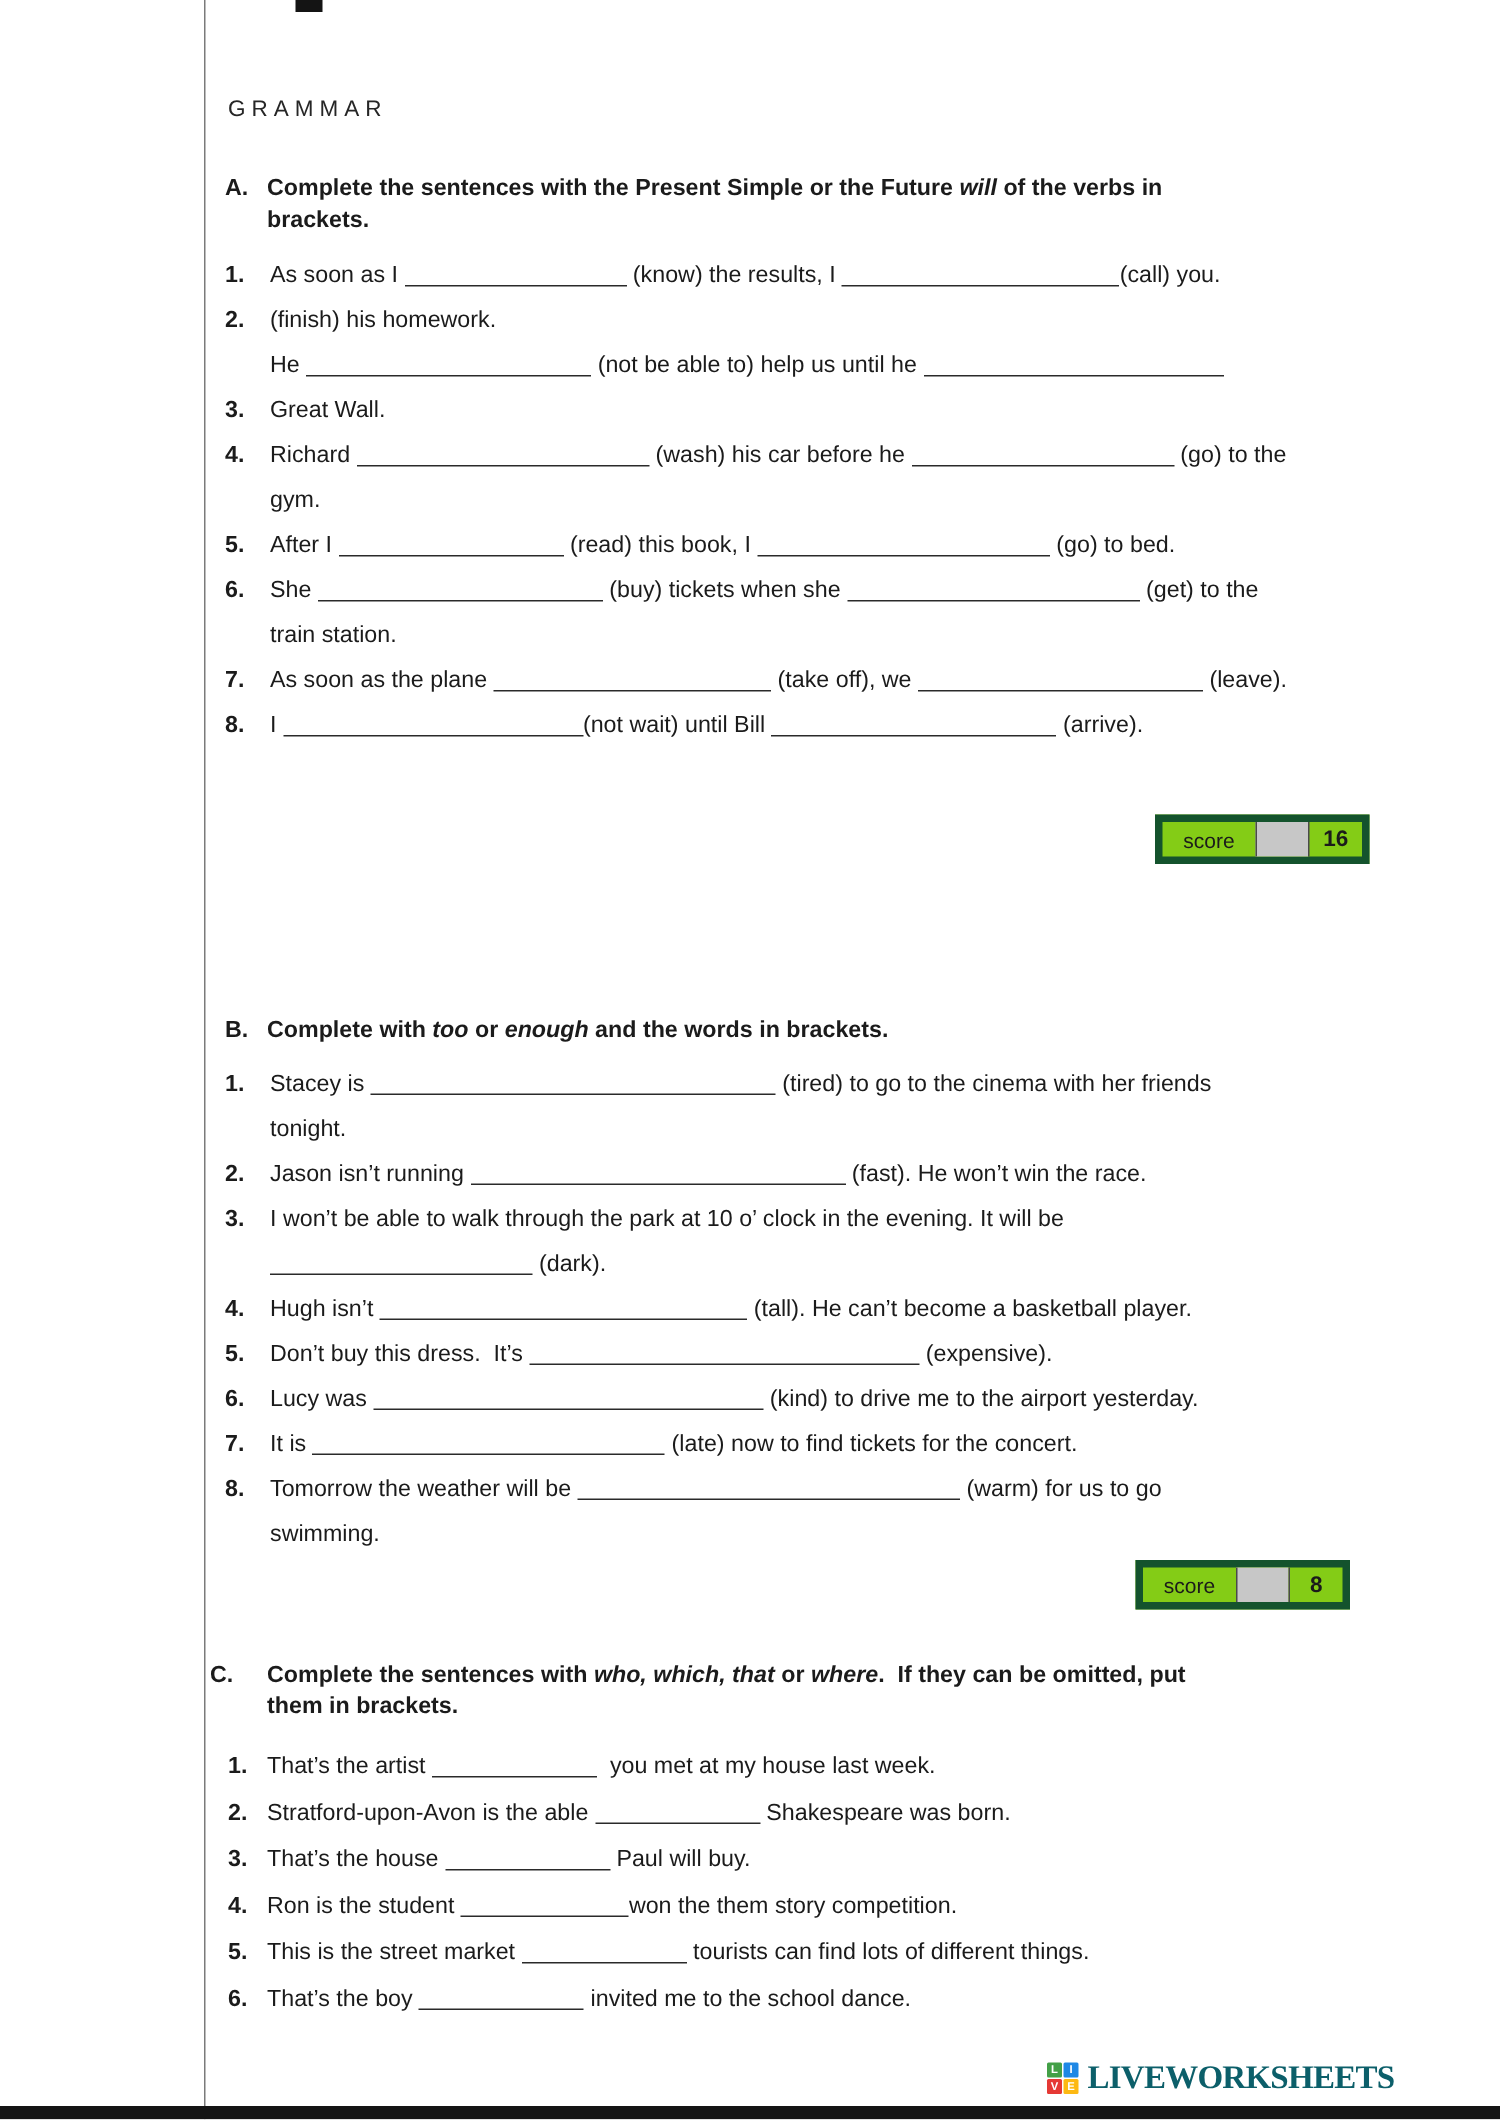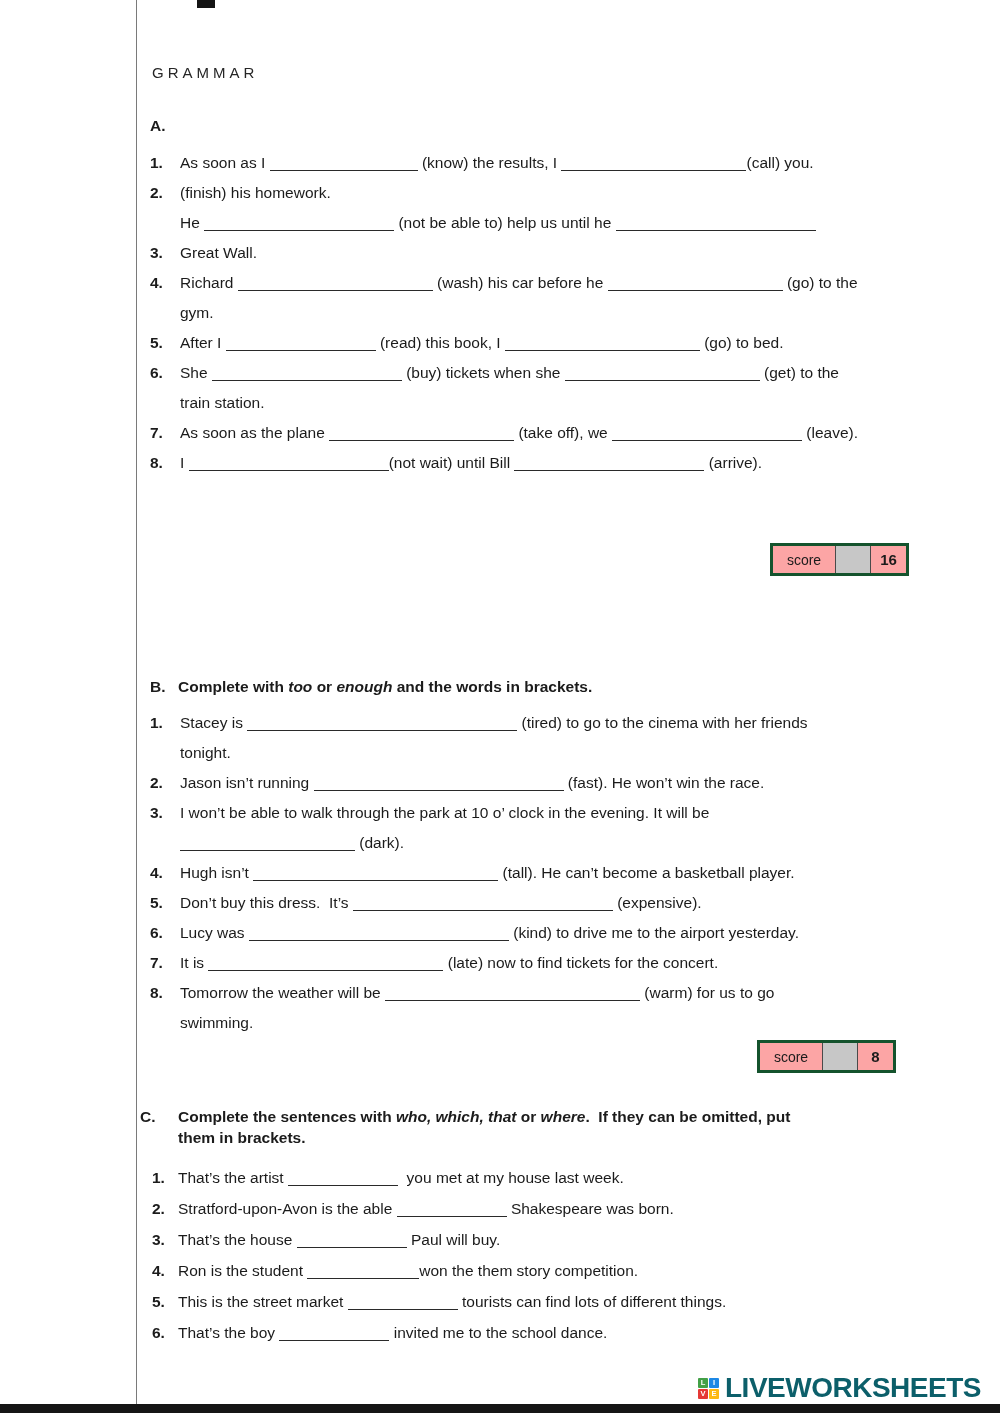--- a/index.html
+++ b/index.html
@@ -31,46 +31,50 @@
 
   .item { display:flex; }
   .num { flex:0 0 30px; font-weight:700; line-height:30px; }
   .sec-c .num { flex:0 0 26px; line-height:31px; }
   .item-body { flex:1 1 auto; }
   .line { height:30px; line-height:30px; white-space:pre; }
   .sec-c .line { height:31px; line-height:31px; }
 
   .blank { display:inline-block; height:0; border-bottom:1.5px solid #2a2a2a; vertical-align:-3px; }
 
-  .score { position:absolute; display:flex; height:33px; border:3px solid #14532d; background:#fca5a5; }
+  .score { position:absolute; display:flex; height:33px; border:5px solid #14532d; background:#84cc16; }
   .score-a { left:770px; top:543px; }
   .score-b { left:757px; top:1040px; }
   .score-label { width:62px; display:flex; align-items:center; justify-content:center; font-size:14px; color:#1b1b1b; }
   .score-empty { width:35px; background:#c7c7c7; border-left:1px solid #4a4a4a; }
   .score-value { width:36px; display:flex; align-items:center; justify-content:center; font-weight:700; font-size:15px; border-left:1px solid #4a4a4a; }
 
   .footer { position:absolute; left:698px; top:1374px; display:flex; align-items:center; gap:6px; }
   .logo-grid { display:inline-grid; grid-template-columns:10px 10px; grid-auto-rows:10px; gap:1px; }
   .logo-sq { display:flex; align-items:center; justify-content:center; color:#ffffff; font-size:7.5px; font-weight:700; border-radius:1px; }
-  .brand { font-size:28px; font-weight:700; letter-spacing:-0.5px; line-height:1; }
+  .brand { font-size:22px; font-weight:700; letter-spacing:-0.5px; line-height:1;font-family:Liberation Serif, serif; }
 
   .bottom-bar { position:absolute; left:0; bottom:0; width:100%; height:9px; background:#151515; }
 </style>
 </head>
 <body>
 
 <div class="page">
   <div class="top-mark"></div>
   <div class="left-rule"></div>
 
   <h1 class="title">GRAMMAR</h1>
 
   <section class="section sec-a">
     <div class="sec-head">
       <span class="sec-letter">A.</span>
+      <div class="sec-text">
+          <div class="hline"><span class="run">Complete the sentences with the Present Simple or the Future </span><span class="run it">will</span><span class="run"> of the verbs in</span></div>
+          <div class="hline"><span class="run">brackets.</span></div>
+        </div>
     </div>
     <div class="items">
         <div class="item">
           <span class="num">1.</span>
           <div class="item-body">
             <div class="line"><span class="run">As soon as I </span><span class="blank" style="width: 148px;"></span><span class="run"> (know) the results, I </span><span class="blank" style="width: 185px;"></span><span class="run">(call) you.</span></div>
           </div>
         </div>
         <div class="item">
           <span class="num">2.</span>

